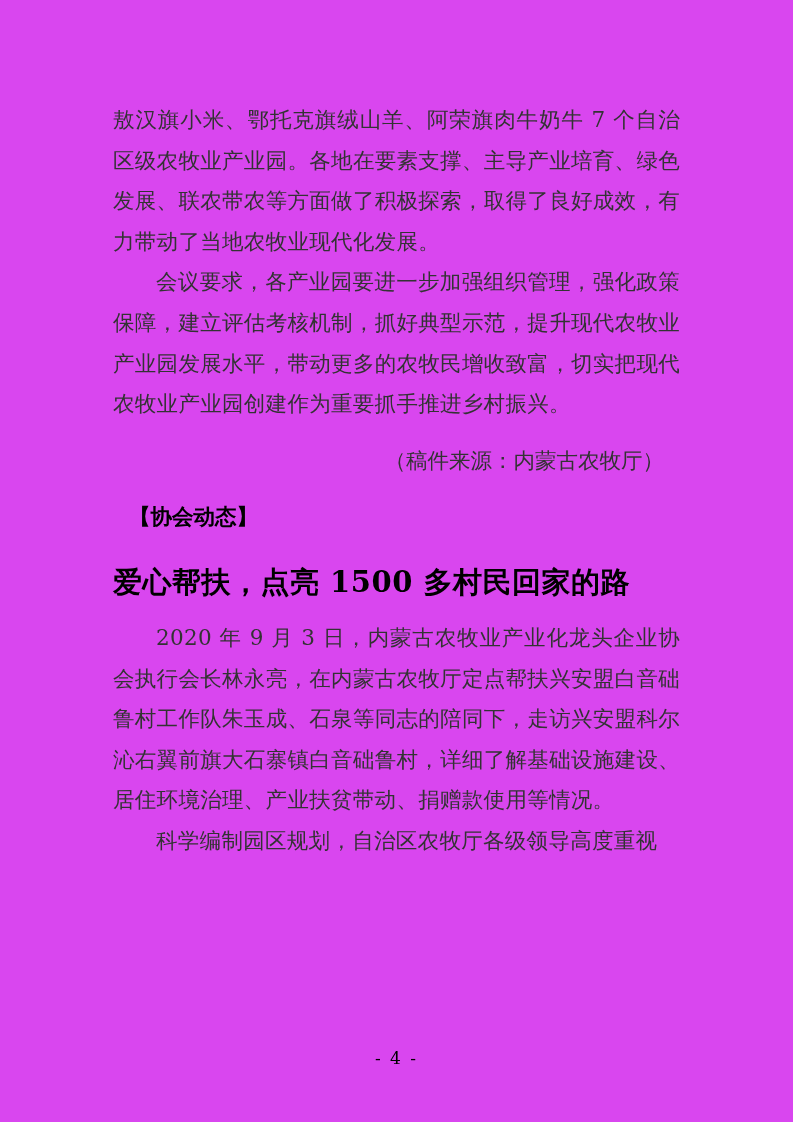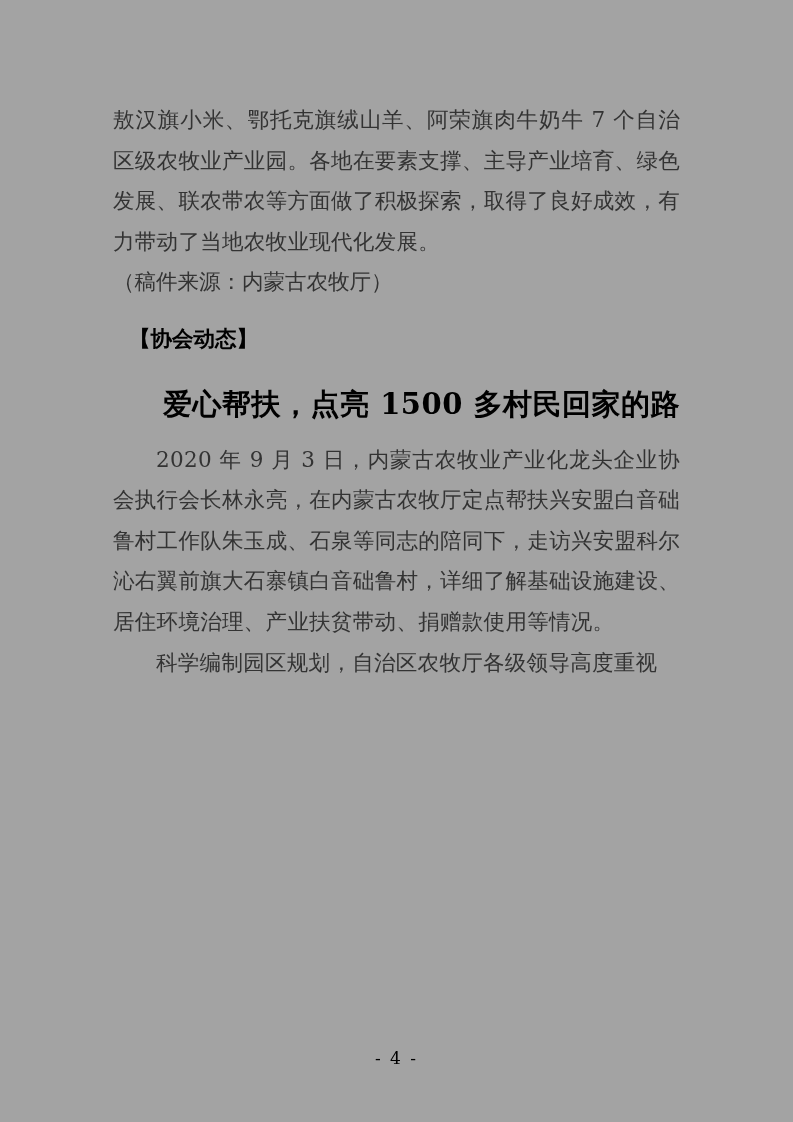--- a/index.html
+++ b/index.html
@@ -5,21 +5,21 @@
 <style>
   html, body {
     margin: 0;
     padding: 0;
     background: #ffffff;
   }
   .page {
     position: relative;
     width: 793px;
     height: 1122px;
-    background: #a3a3a3;
+    background: #d946ef;
     overflow: hidden;
     font-family: "DejaVu Serif", "Liberation Serif", serif;
   }
   .content {
     position: absolute;
     left: 113px;
     top: 100px;
     width: 567px;
   }
   p.body {
@@ -28,44 +28,44 @@
     font-size: 21.5px;
     line-height: 40.6px;
     color: #333333;
     text-align: justify;
     letter-spacing: 0.3px;
   }
   p.body.indent {
     text-indent: 2em;
   }
   p.source {
-    margin: 0;
+    margin: 16px;
     font-family: "DejaVu Serif", "Liberation Serif", serif;
     font-size: 21.5px;
     line-height: 40.6px;
     color: #333333;
-    text-align: left;
+    text-align: right;
   }
   p.section-header {
     margin: 16px;
     font-family: "DejaVu Sans", "Liberation Sans", sans-serif;
     font-weight: 700;
     font-size: 21.5px;
     line-height: 40.6px;
     color: #000000;
     text-align: left;
   }
   h2.article-title {
     margin: 12px 0 8px 0;
     font-family: "DejaVu Serif", "Liberation Serif", serif;
     font-weight: 700;
     font-size: 29px;
     line-height: 56px;
     color: #000000;
-    text-align: right;
+    text-align: left;
     letter-spacing: 0.5px;
   }
   .footer {
     position: absolute;
     left: 0;
     top: 1045px;
     width: 793px;
     text-align: center;
   }
   .footer span {
@@ -78,20 +78,21 @@
 </style>
 </head>
 <body>
 
 <div class="page">
   <div class="content">
 
     <p class="body">敖汉旗小米、鄂托克旗绒山羊、阿荣旗肉牛奶牛 7 个自治区级农牧业产业园。各地在要素支撑、主导产业培育、绿色发展、联农带农等方面做了积极探索，取得了良好成效，有力带动了当地农牧业现代化发展。</p>
 
 
+    <p class="body indent">会议要求，各产业园要进一步加强组织管理，强化政策保障，建立评估考核机制，抓好典型示范，提升现代农牧业产业园发展水平，带动更多的农牧民增收致富，切实把现代农牧业产业园创建作为重要抓手推进乡村振兴。</p>
 
     <p class="source">（稿件来源：内蒙古农牧厅）</p>
 
     <p class="section-header">【协会动态】</p>
 
     <h2 class="article-title">爱心帮扶，点亮 1500 多村民回家的路</h2>
 
     <p class="body indent">2020 年 9 月 3 日，内蒙古农牧业产业化龙头企业协会执行会长林永亮，在内蒙古农牧厅定点帮扶兴安盟白音础鲁村工作队朱玉成、石泉等同志的陪同下，走访兴安盟科尔沁右翼前旗大石寨镇白音础鲁村，详细了解基础设施建设、居住环境治理、产业扶贫带动、捐赠款使用等情况。</p>
 
     <p class="body indent">科学编制园区规划，自治区农牧厅各级领导高度重视</p>

